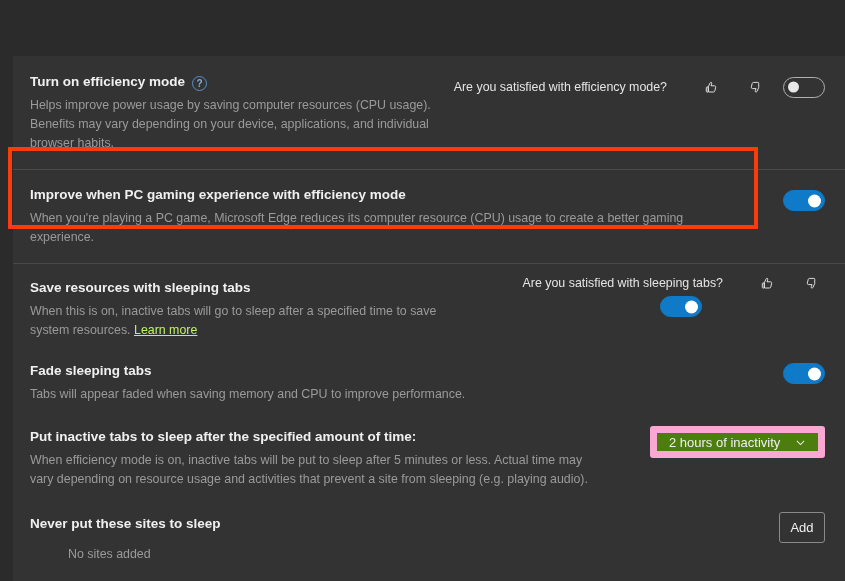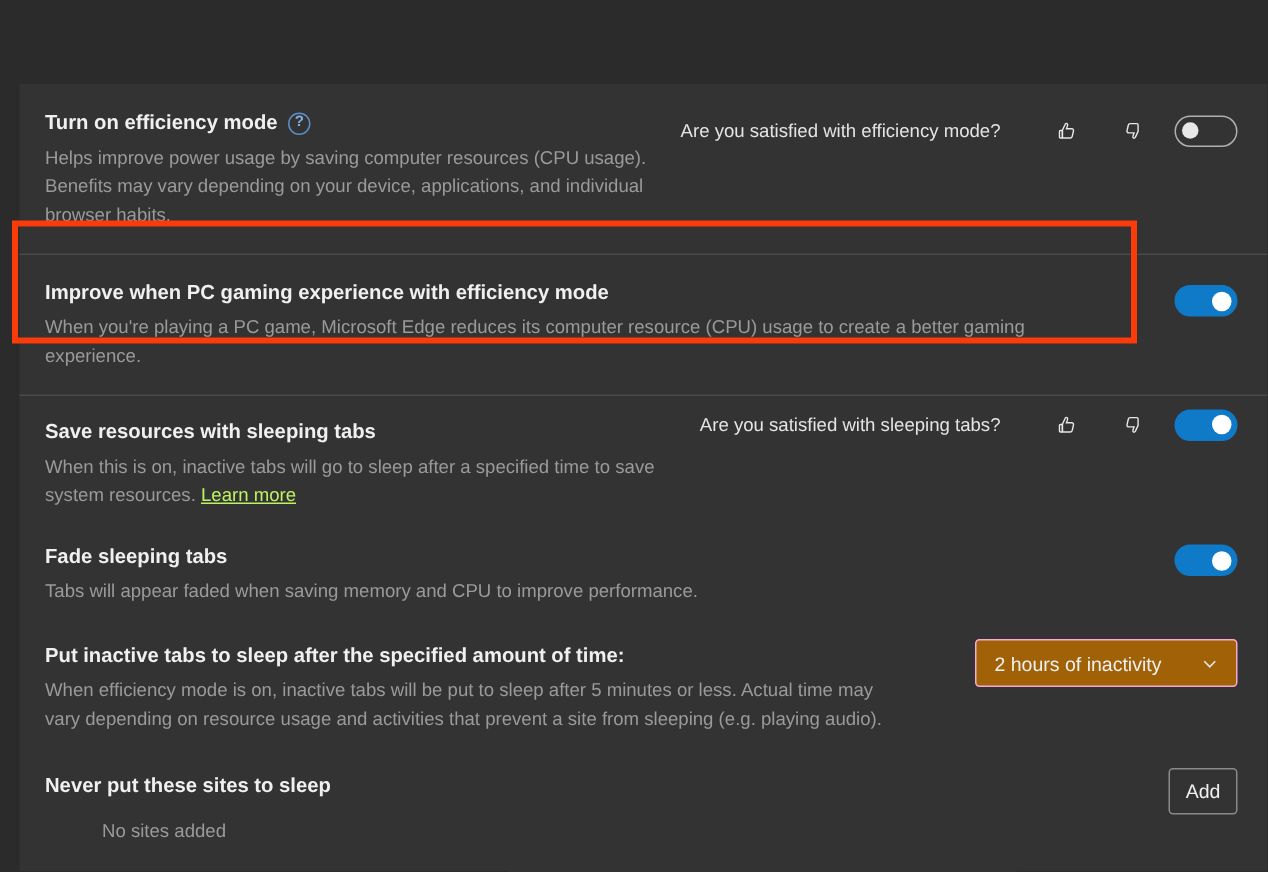--- a/index.html
+++ b/index.html
@@ -41,21 +41,21 @@
   .sep{
     height:1px;
     background:#4a4a4a;
     margin:0;
   }
   .row-title{
     font-size:13.5px;
     font-weight:700;
     color:#f0f0f0;
     display:flex;
-    align-items:center;
+    align-items:flex-end;
     gap:7px;
     line-height:18px;
   }
   .row-desc{
     font-size:12.4px;
     color:#9a9a9a;
     line-height:19px;
     margin-top:5px;
     max-width:690px;
   }
@@ -134,22 +134,22 @@
     color:#bef264;
     text-decoration:underline;
     cursor:pointer;
   }
 
   
   .dropdown{
     position:absolute;
     right:20px;
     width:175px;height:32px;
-    background:#a16207;
-    border:1px solid #f9a8d4;
+    background:#4d7c0f;
+    border:7px solid #f9a8d4;
     border-radius:3px;
     display:flex;align-items:center;
     justify-content:space-between;
     padding:0 11px 0 12px;
     font-size:13px;
     color:#f0f0f0;
     cursor:pointer;
   }
   .chev{ width:13px;height:13px; }
 
@@ -237,21 +237,21 @@
       </div>
     </div>
 
     <div class="sep"></div>
 
     <div class="row" style="padding-top:15px;padding-bottom:8px;">
       <div class="row-inner">
         <div class="row-title">Save resources with sleeping tabs</div>
         <div class="row-desc narrow"><span>When this is on, inactive tabs will go to sleep after a specified time to save system resources. </span><a class="learn">Learn more</a></div>
       </div>
-      <div class="ctl" style="right:20px; top:6px;">
+      <div class="ctl" style="right:20px; top:6px;flex-direction:column;">
         <div class="feedback">
           <span class="fb-label">Are you satisfied with sleeping tabs?</span>
           <div class="fb-btn">
             <svg width="17" height="17" viewBox="0 0 20 20" fill="none" stroke="#e8e8e8" stroke-width="1.1">
               <path d="M6.2 9.2 L8.2 4.9 C8.5 4.1 9.3 3.6 9.9 4.0 C10.4 4.3 10.4 5.0 10.2 5.6 L9.4 8.0 L13.6 8.0 C14.5 8.0 15.1 8.8 14.9 9.6 L13.9 14.0 C13.75 14.75 13.1 15.3 12.3 15.3 L7.2 15.3 C6.6 15.3 6.2 14.9 6.2 14.3 Z"></path>
               <path d="M6.2 9.4 L4.6 9.4 C4.2 9.4 3.9 9.7 3.9 10.1 L3.9 14.5 C3.9 14.95 4.2 15.3 4.6 15.3 L6.2 15.3 Z"></path>
             </svg>
           </div>
           <div class="fb-btn">
             <svg width="17" height="17" viewBox="0 0 20 20" fill="none" stroke="#e8e8e8" stroke-width="1.1">

